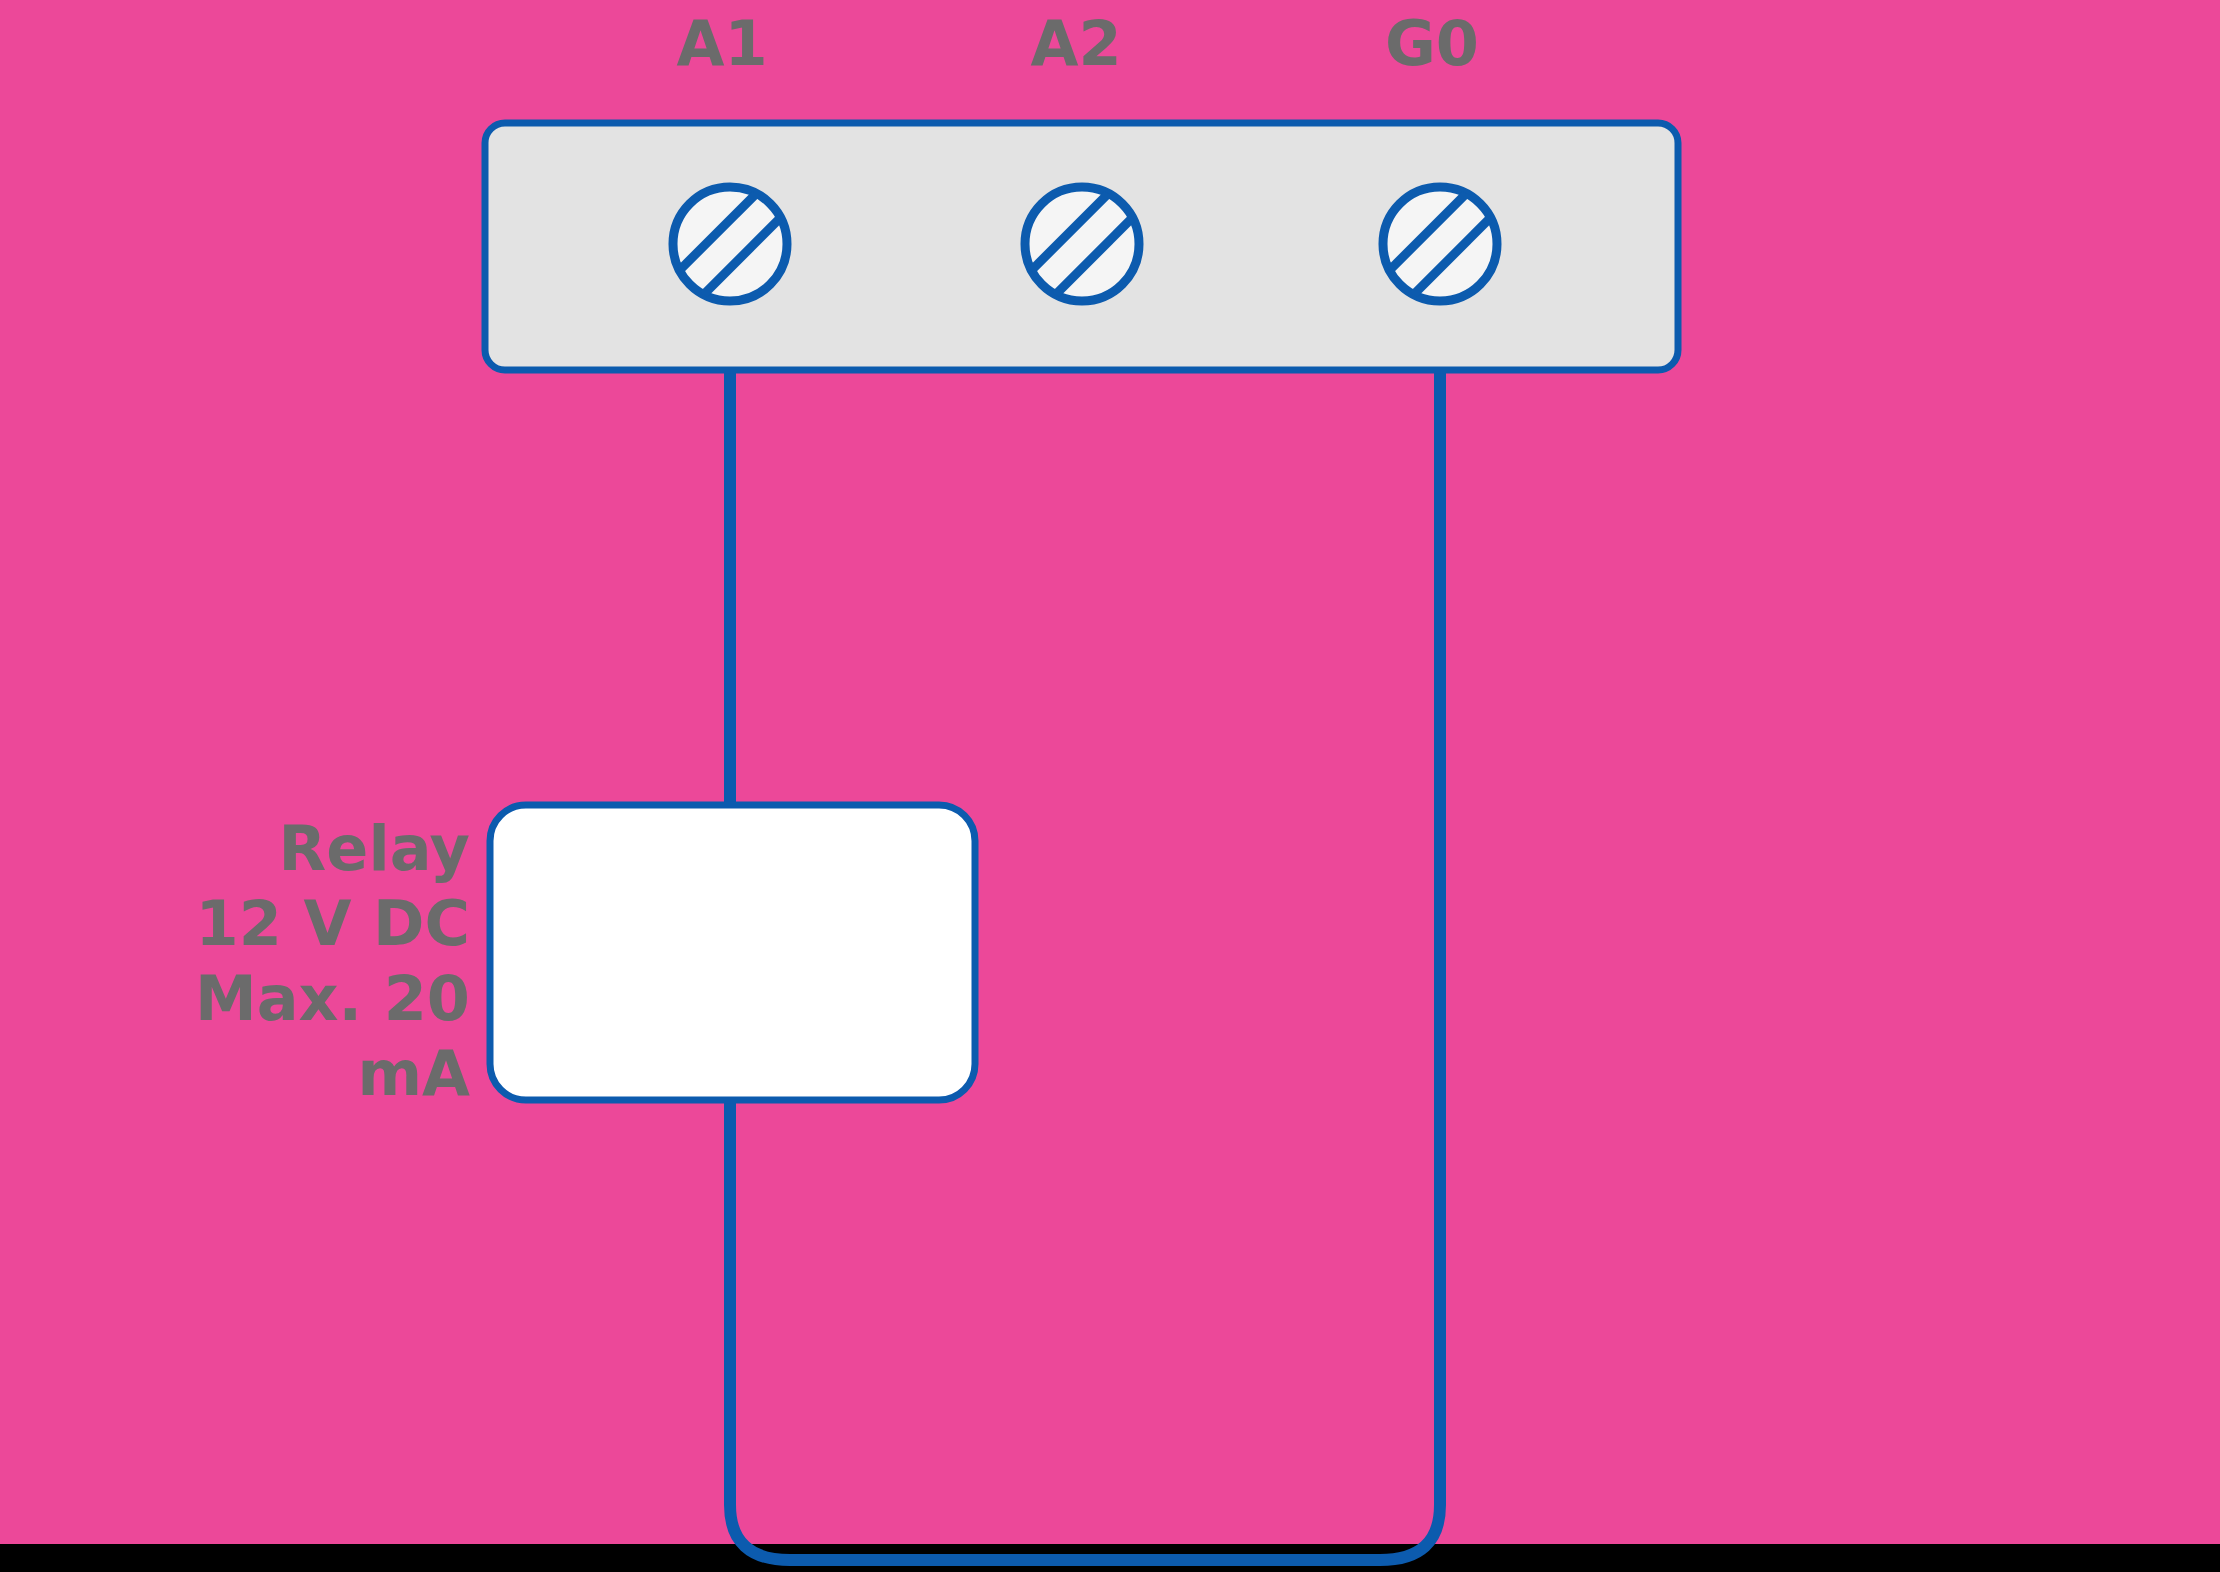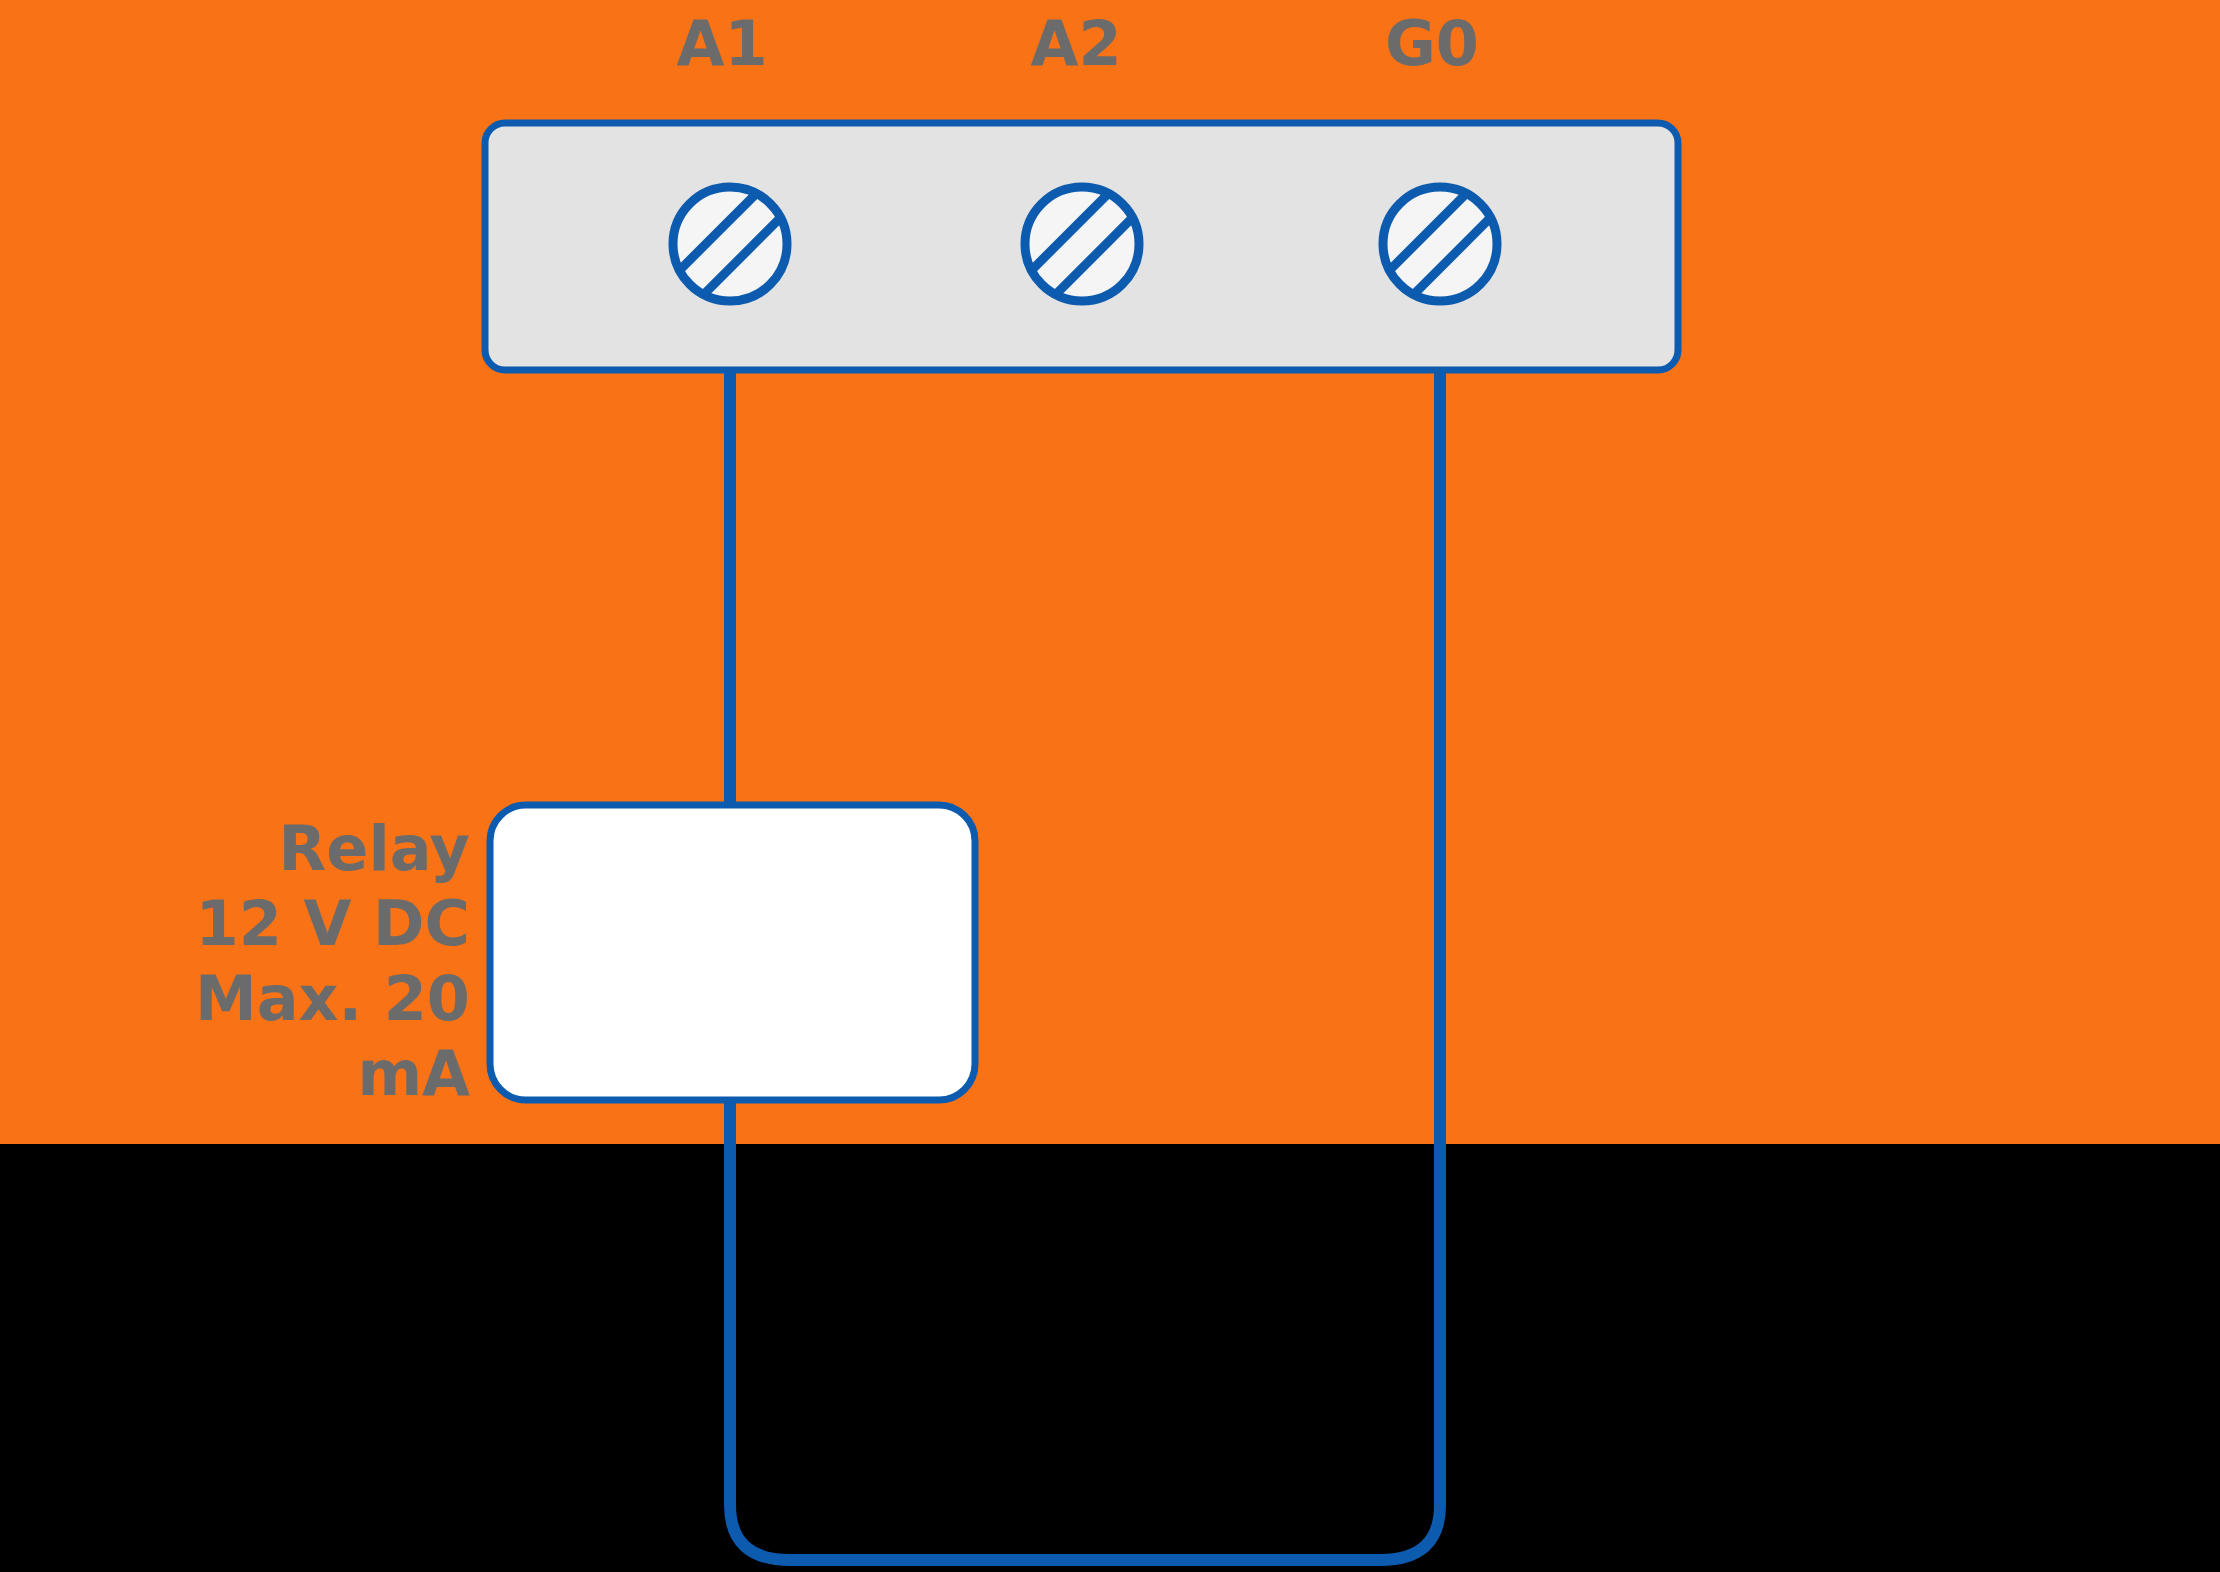--- a/index.html
+++ b/index.html
@@ -41,21 +41,21 @@
     font-weight: bold;
     font-size: 62px;
     fill: #6b6b6b;
     text-anchor: end;
     dominant-baseline: alphabetic;
   }
 </style>
 </head>
 <body style="width: 2220px; height: 1572px; background: rgb(0, 0, 0);">
 
-<div id="diagram-root" style="width: 2220px; height: 1144px; background: #f97316;">
+<div id="diagram-root" style="width: 2220px; height: 1544px; background: #ec4899;">
 
   <svg id="diagram-svg" viewBox="0 0 2220 1572" xmlns="http://www.w3.org/2000/svg" style="width: 2220px; height: 1572px;">
 
     <g>
       <path id="wire-0" fill="none" stroke-linecap="butt" stroke-linejoin="round" d="M 730 370 L 730 805" stroke="#0c5bae" stroke-width="12"></path>
       <path id="wire-1" fill="none" stroke-linecap="butt" stroke-linejoin="round" d="M 730 1100 L 730 1505 Q 730 1560 790 1560 L 1380 1560 Q 1440 1560 1440 1505 L 1440 370" stroke="#0c5bae" stroke-width="12"></path>
     </g>
 
     <g>
       <rect id="terminal-block-rect" x="485" y="123" width="1193" height="247" rx="20" ry="20" fill="#e3e3e3" stroke="#0c5bae" stroke-width="7"></rect>

